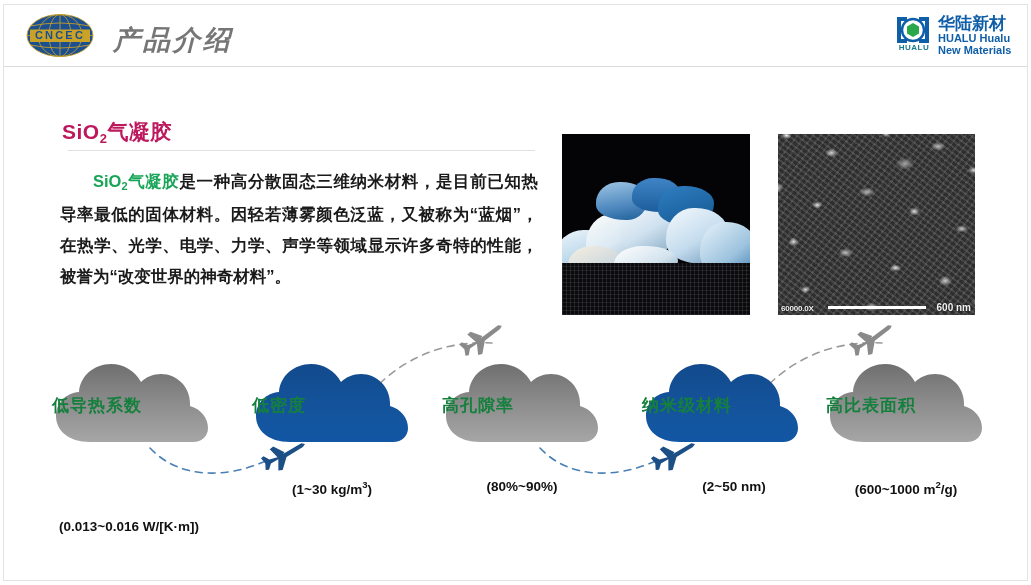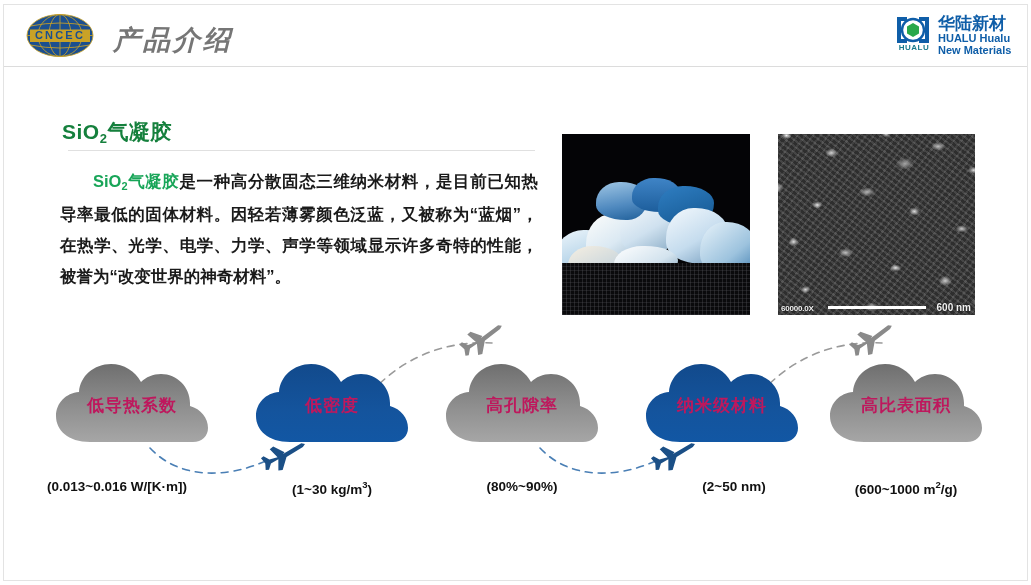--- a/index.html
+++ b/index.html
@@ -118,21 +118,21 @@
     white-space: nowrap;
   }
 
   
   #section-heading {
     position: absolute;
     left: 62px;
     top: 118px;
     font-size: 21px;
     font-weight: bold;
-    color: #15803d;
+    color: #be185d;
     letter-spacing: 0.5px;
     white-space: nowrap;
   }
   #section-heading sub {
     font-size: 13px;
     vertical-align: baseline;
     position: relative;
     top: 4px;
   }
   #heading-rule {
@@ -289,24 +289,24 @@
     position: absolute;
     left: 0; top: 0;
     width: 160px;
     height: 88px;
   }
   .cloud-label {
     position: absolute;
     left: 0;
     top: 36px;
     width: 160px;
-    text-align: center;
+    text-align: left;
     font-size: 17px;
     font-weight: bold;
-    color: #be185d;
+    color: #15803d;
     letter-spacing: 1px;
     z-index: 3;
     white-space: nowrap;
   }
   .cloud-caption {
     position: absolute;
     top: 161px;
     width: 210px;
     text-align: center;
     font-size: 13.5px;
@@ -437,21 +437,21 @@
         <path d="M0 0 L20 -3 L23 -1 L20 1 L2 4 L-6 14 L-10 13 L-6 3 L-14 4 L-18 9 L-21 8 L-19 2 L-21 -4 L-18 -5 L-14 0 L-6 1 L-10 -9 L-6 -10 L2 -1 Z"></path>
       </g>
     </svg>
 
     <div class="cloud" style="left:52px; top:40px;">
       <svg viewBox="0 0 160 88">
           <path d="M38 84 C16 84 4 72 4 58 C4 45 14 35 27 34 C28 18 42 6 59 6 C72 6 83 13 89 24 C94 19 101 16 109 16 C125 16 138 29 138 45 C138 46 138 47 138 48 C149 51 156 60 156 70 C156 78 150 84 141 84 Z" fill="url(#gGray)"></path>
         </svg>
       <div class="cloud-label">低导热系数</div>
     </div>
-    <div class="cloud-caption" style="left:12px;"><span>(0.013~0.016 W/[K·m])</span></div>
+    <div class="cloud-caption" style="left:24px;margin-top:40px;"><span>(0.013~0.016 W/[K·m])</span></div>
 
     <div class="cloud" style="left:252px; top:40px;">
       <svg viewBox="0 0 160 88">
           <path d="M38 84 C16 84 4 72 4 58 C4 45 14 35 27 34 C28 18 42 6 59 6 C72 6 83 13 89 24 C94 19 101 16 109 16 C125 16 138 29 138 45 C138 46 138 47 138 48 C149 51 156 60 156 70 C156 78 150 84 141 84 Z" fill="url(#gBlue)"></path>
         </svg>
       <div class="cloud-label">低密度</div>
     </div>
     <div class="cloud-caption" style="left:227px;"><span>(1~30 kg/m</span><sup>3</sup><span>)</span></div>
 
     <div class="cloud" style="left:442px; top:40px;">

